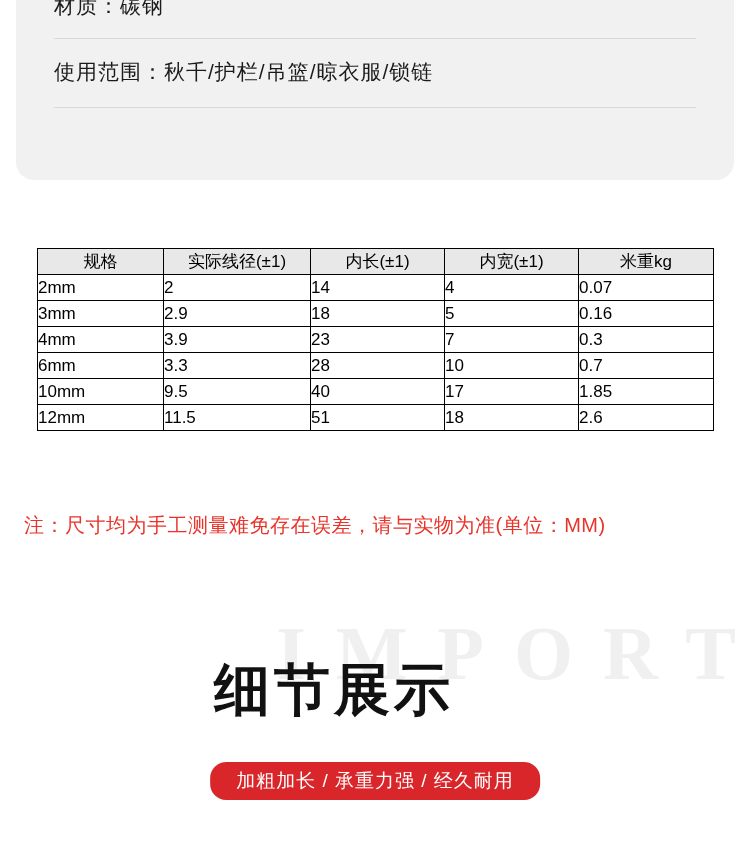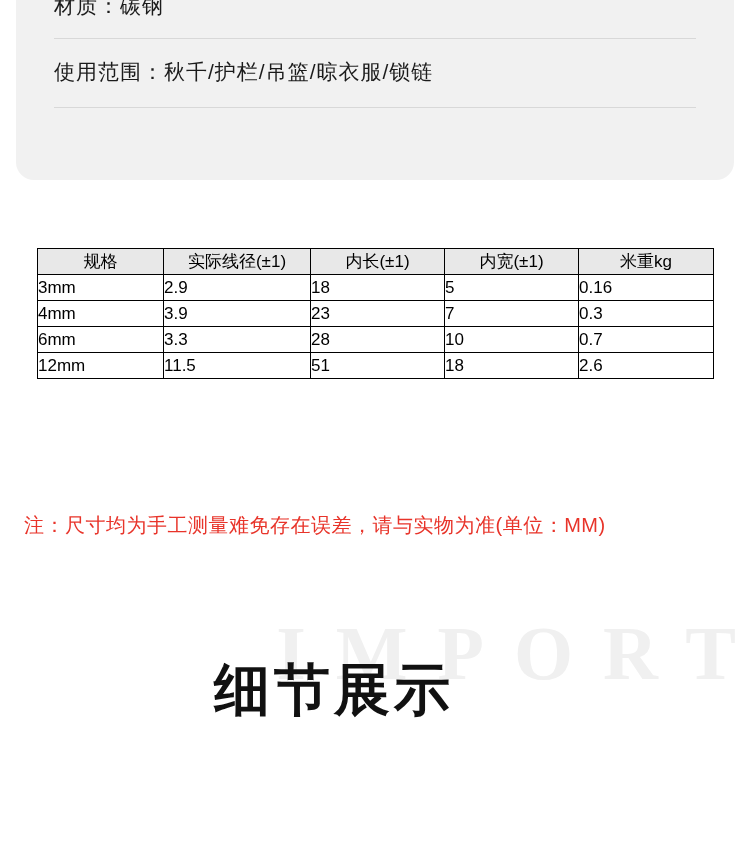--- a/index.html
+++ b/index.html
@@ -159,20 +159,27 @@
       <tr>
         <th>规格</th>
         <th>实际线径(±1)</th>
         <th>内长(±1)</th>
         <th>内宽(±1)</th>
         <th>米重kg</th>
       </tr>
     </thead>
     <tbody>
       <tr>
+        <td>2mm</td>
+        <td>2</td>
+        <td>14</td>
+        <td>4</td>
+        <td>0.07</td>
+      </tr>
+      <tr>
         <td>3mm</td>
         <td>2.9</td>
         <td>18</td>
         <td>5</td>
         <td>0.16</td>
       </tr>
       <tr>
         <td>4mm</td>
         <td>3.9</td>
         <td>23</td>
@@ -180,28 +187,36 @@
         <td>0.3</td>
       </tr>
       <tr>
         <td>6mm</td>
         <td>3.3</td>
         <td>28</td>
         <td>10</td>
         <td>0.7</td>
       </tr>
       <tr>
+        <td>10mm</td>
+        <td>9.5</td>
+        <td>40</td>
+        <td>17</td>
+        <td>1.85</td>
+      </tr>
+      <tr>
         <td>12mm</td>
         <td>11.5</td>
         <td>51</td>
         <td>18</td>
         <td>2.6</td>
       </tr>
     </tbody>
   </table>
 </div>
 
 <div class="note">注：尺寸均为手工测量难免存在误差，请与实物为准(单位：MM)</div>
 
 <div class="detail-block">
   <div class="watermark">IMPORT</div>
   <div class="detail-title">细节展示</div>
+  <div class="detail-pill">加粗加长 / 承重力强 / 经久耐用</div>
 </div>
 
 </body></html>

